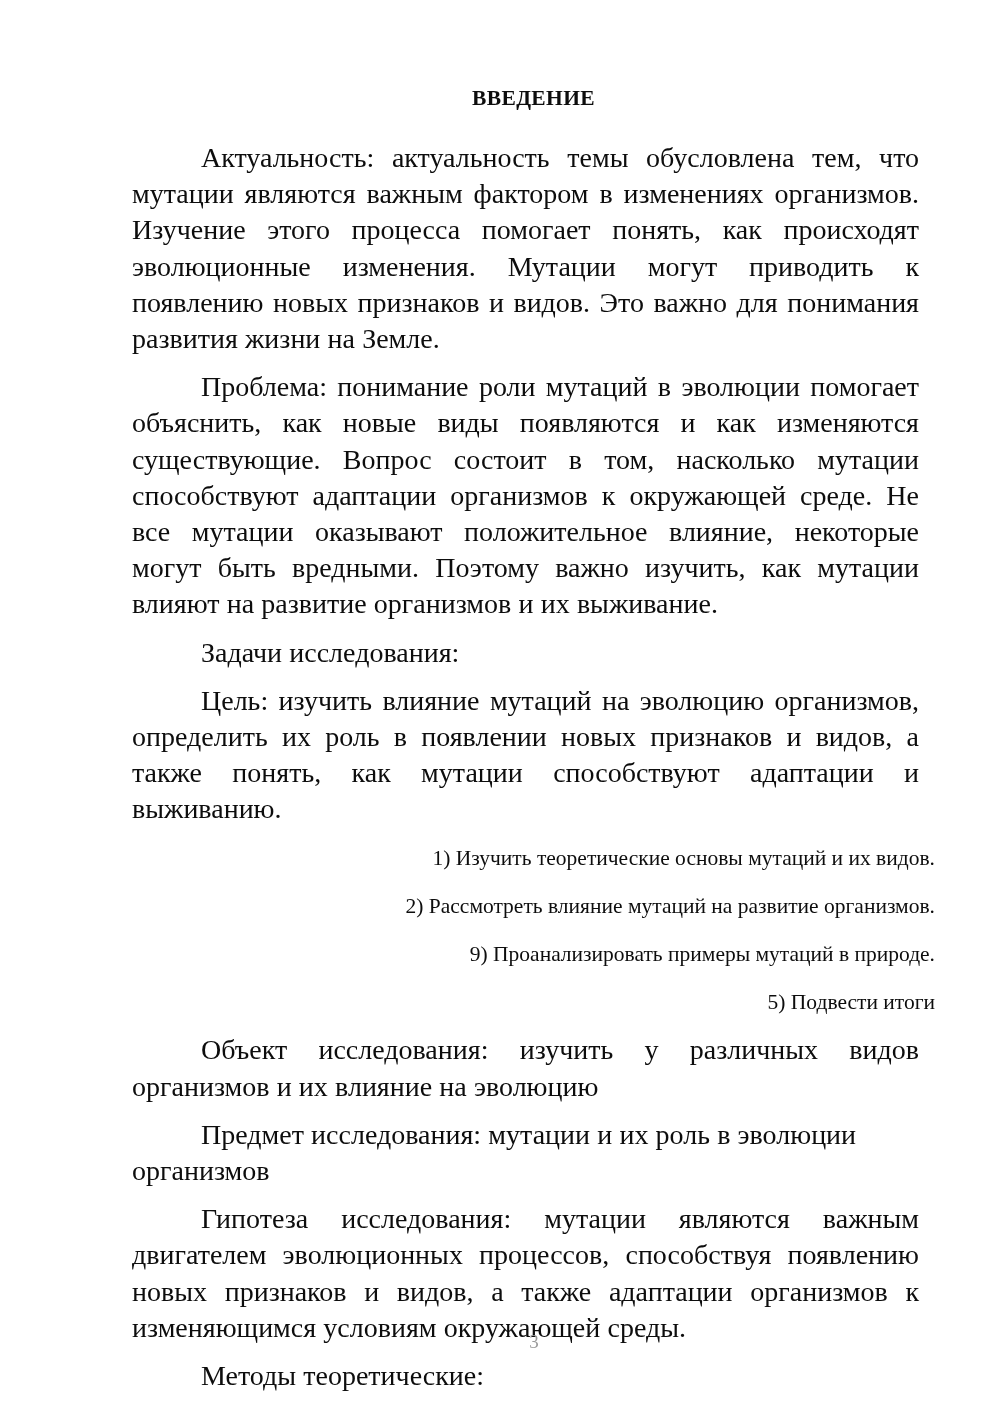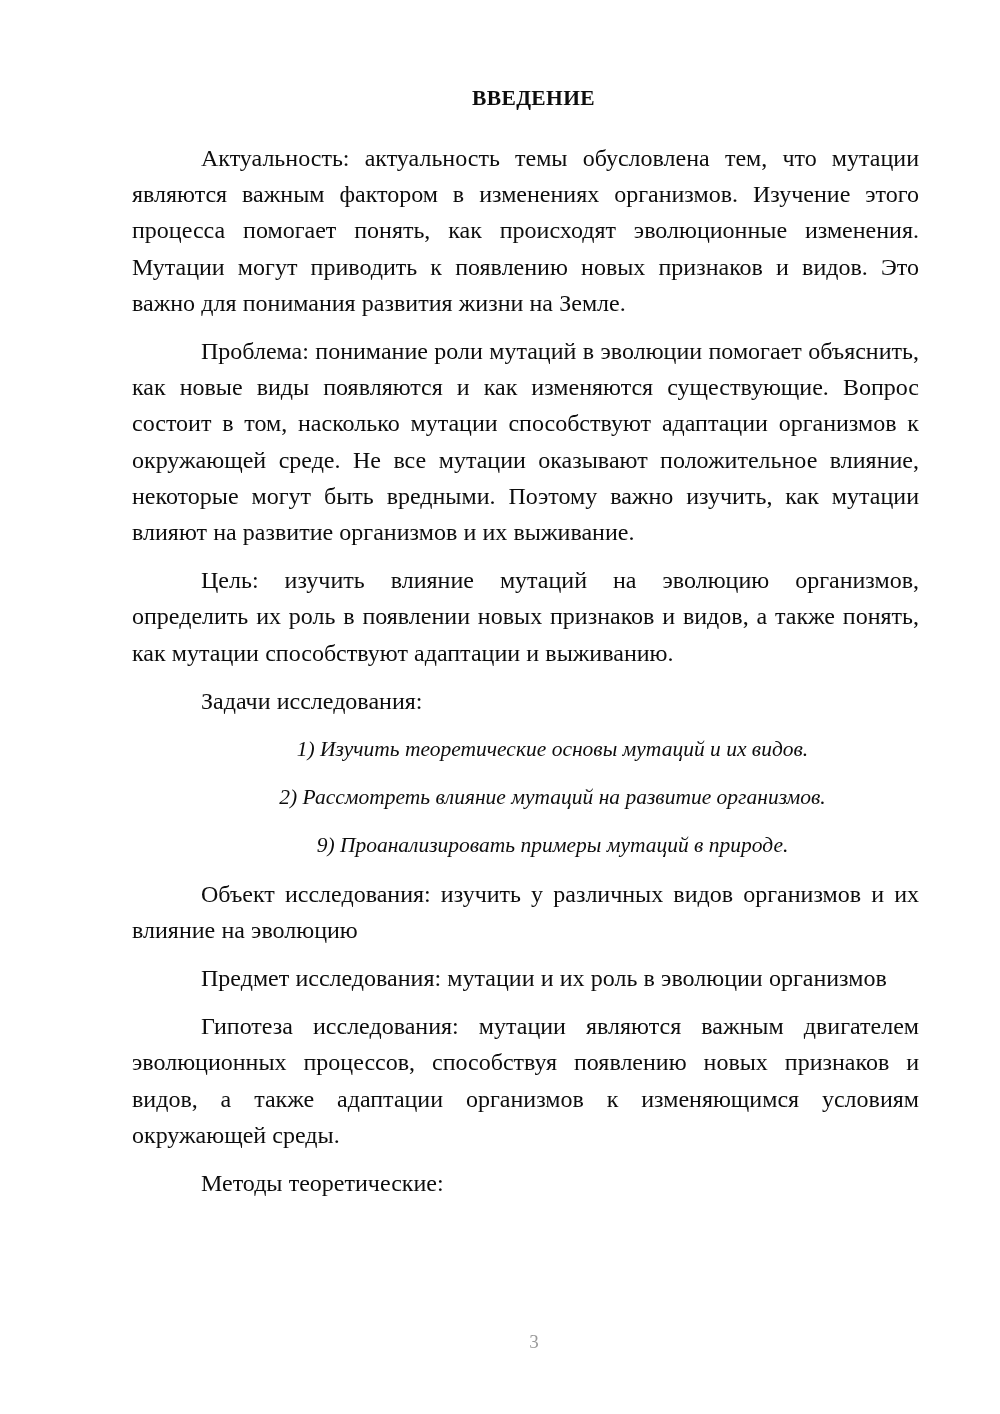--- a/index.html
+++ b/index.html
@@ -36,21 +36,21 @@
   .doc-title {
     font-size: 21.5px;
     font-weight: bold;
     text-align: center;
     letter-spacing: 0.4px;
     line-height: 28px;
     margin: 0 0 28px 0;
   }
 
   .para {
-    font-size: 24px;
+    font-size: 28px;
     line-height: 36.2px;
     text-align: justify;
     text-justify: inter-word;
     text-indent: 69px;
     margin: 0 16px 12px 0;
     hyphens: none;
     word-spacing: 0.2px;
   }
 
   
@@ -60,25 +60,24 @@
 
   .list {
     list-style: none;
     margin: 0 0 12px 0;
     padding: 0;
   }
 
   .list-item {
     font-size: 21.5px;
     line-height: 36.2px;
-    text-align: center;
+    text-align: right;
     padding-left: 38px;
     margin: 0 0 12px 0;
     white-space: nowrap;
-    font-style: italic;
   }
 
   .page-number {
     position: absolute;
     left: 0;
     top: 1330px;
     width: 1000px;
     padding-left: 68px;
     box-sizing: border-box;
     text-align: center;
@@ -92,28 +91,29 @@
 
 <div class="page">
   <div class="content">
 
     <h1 class="doc-title">ВВЕДЕНИЕ</h1>
 
     <p class="para">Актуальность: актуальность темы обусловлена тем, что мутации являются важным фактором в изменениях организмов. Изучение этого процесса помогает понять, как происходят эволюционные изменения. Мутации могут приводить к появлению новых признаков и видов. Это важно для понимания развития жизни на Земле.</p>
 
     <p class="para">Проблема: понимание роли мутаций в эволюции помогает объяснить, как новые виды появляются и как изменяются существующие. Вопрос состоит в том, насколько мутации способствуют адаптации организмов к окружающей среде. Не все мутации оказывают положительное влияние, некоторые могут быть вредными. Поэтому важно изучить, как мутации влияют на развитие организмов и их выживание.</p>
 
+    <p class="para nojust">Задачи исследования:</p>
+
     <p class="para">Цель: изучить влияние мутаций на эволюцию организмов, определить их роль в появлении новых признаков и видов, а также понять, как мутации способствуют адаптации и выживанию.</p>
-
-    <p class="para nojust">Задачи исследования:</p>
 
     <ul class="list">
       <li class="list-item">1) Изучить теоретические основы мутаций и их видов.</li>
       <li class="list-item">2) Рассмотреть влияние мутаций на развитие организмов.</li>
       <li class="list-item">9) Проанализировать примеры мутаций в природе.</li>
+      <li class="list-item">5) Подвести итоги</li>
     </ul>
 
     <p class="para">Объект исследования: изучить у различных видов организмов и их влияние на эволюцию</p>
 
     <p class="para nojust">Предмет исследования: мутации и их роль в эволюции организмов</p>
 
     <p class="para">Гипотеза исследования: мутации являются важным двигателем эволюционных процессов, способствуя появлению новых признаков и видов, а также адаптации организмов к изменяющимся условиям окружающей среды.</p>
 
     <p class="para nojust">Методы теоретические:</p>
 

